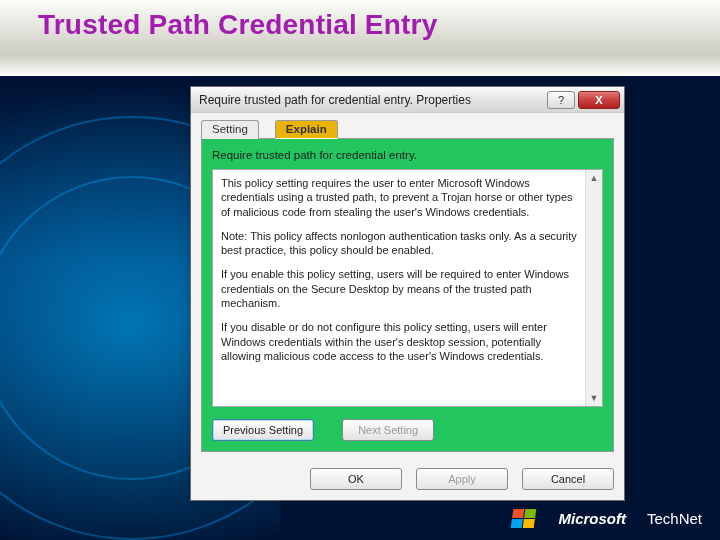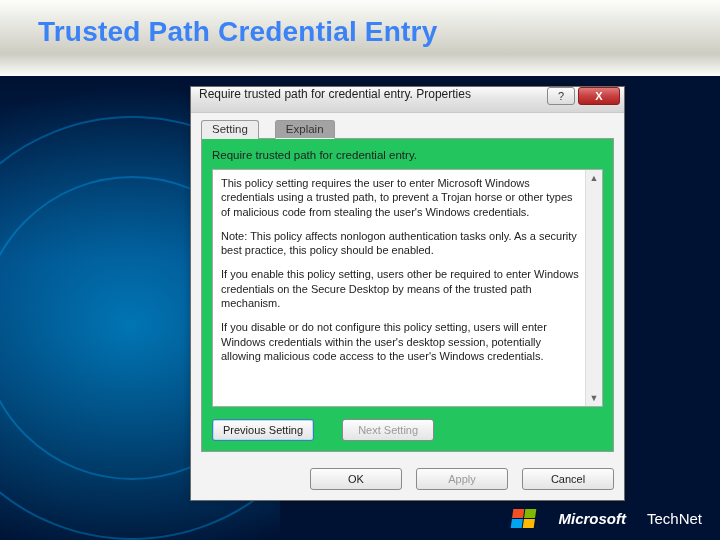--- a/index.html
+++ b/index.html
@@ -7,22 +7,22 @@
       width: 720px;
       height: 540px;
       font-family: "Segoe UI", Tahoma, sans-serif;
       background: linear-gradient(180deg, #fdfdfa 0%, #ccccc2 10%, #fcfdf9 14%, #fbfcf7 15%);
       overflow: hidden;
       position: relative;
     }
     .slide-title {
       font-size: 28px;
       font-weight: bold;
-      color: #3b82f6;
-      padding: 16px 0 0 38px;
+      color: #a21caf;
+      padding: 9px 0 0 38px;
       letter-spacing: 0.2px;
     }
     .band {
       position: absolute;
       left: 0; right: 0;
       top: 76px;
       height: 28px;
       background: linear-gradient(180deg, #0a1a3a 0%, #08234c 100%);
       border-top: 3px solid #e6b400;
       border-bottom: 3px solid #e6b400;
@@ -85,21 +85,21 @@
       background: #f3f3f3;
       border: 1px solid #6b6b6b;
       box-shadow: 0 0 8px rgba(0,0,0,0.25);
       display: flex;
       flex-direction: column;
     }
     .titlebar {
       height: 26px;
       background: linear-gradient(180deg, #fbfbfb 0%, #e6e6e6 45%, #d6d6d6 100%);
       display: flex;
-      align-items: flex-start;
+      align-items: center;
       padding: 0 4px 0 8px;
       border-bottom: 1px solid #c9c9c9;
     }
     .titlebar-title {
       flex: 1;
       font-size: 12px;
       color: #222;
     }
     .title-buttons { display: flex; gap: 3px; }
     .tbtn {
@@ -136,24 +136,25 @@
       border-bottom: none;
       background: #ececec;
       border-top-left-radius: 3px;
       border-top-right-radius: 3px;
       margin-right: -1px;
       color: #333;
       position: relative;
       top: 1px;
     }
     .tab.active {
-      background: #a3a3a3;
+      background: #eab308;
       border-bottom: 1px solid #fbfbfb;
       top: 1px;
       z-index: 3;
+      font-weight: bold;
     }
     .tab-panel {
       border: 1px solid #9a9a9a;
       background: #22c55e;
       flex: 1;
       padding: 10px 10px 10px 10px;
       display: flex;
       flex-direction: column;
       position: relative;
       z-index: 1;
@@ -256,21 +257,21 @@
       <div class="tab active">Explain</div>
     </div>
 
     <div class="tab-panel">
       <div class="policy-name">Require trusted path for credential entry.</div>
 
       <div class="explain-box-wrap">
         <div class="explain-box">
           <p>This policy setting requires the user to enter Microsoft Windows credentials using a trusted path, to prevent a Trojan horse or other types of malicious code from stealing the user's Windows credentials.</p>
           <p>Note: This policy affects nonlogon authentication tasks only. As a security best practice, this policy should be enabled.</p>
-          <p>If you enable this policy setting, users other be required to enter Windows credentials on the Secure Desktop by means of the trusted path mechanism.</p>
+          <p>If you enable this policy setting, users will be required to enter Windows credentials on the Secure Desktop by means of the trusted path mechanism.</p>
           <p>If you disable or do not configure this policy setting, users will enter Windows credentials within the user's desktop session, potentially allowing malicious code access to the user's Windows credentials.</p>
         </div>
         <div class="faux-scroll">
           <div class="arr">▲</div>
           <div class="track"></div>
           <div class="arr">▼</div>
         </div>
       </div>
 
       <div class="nav-buttons">

